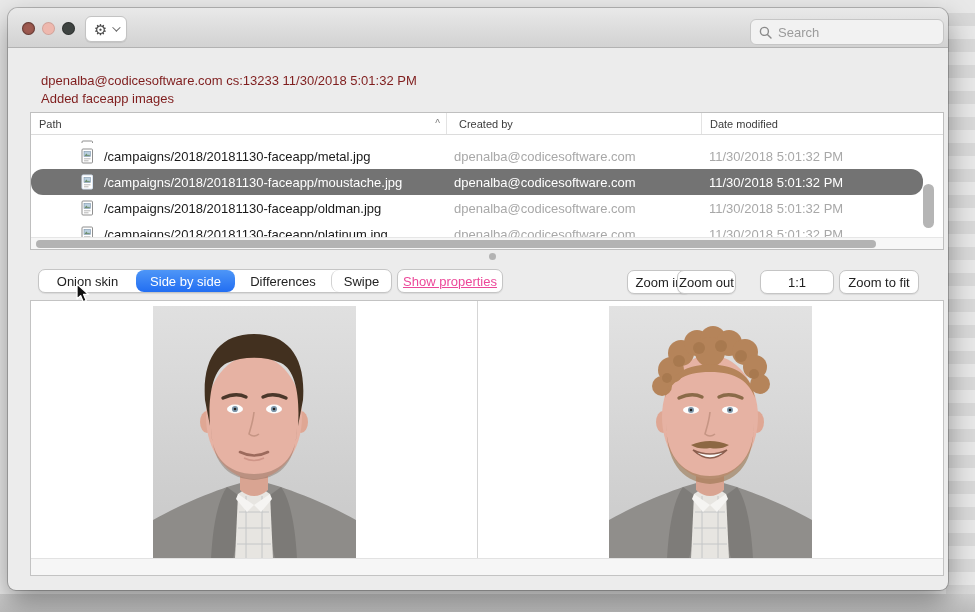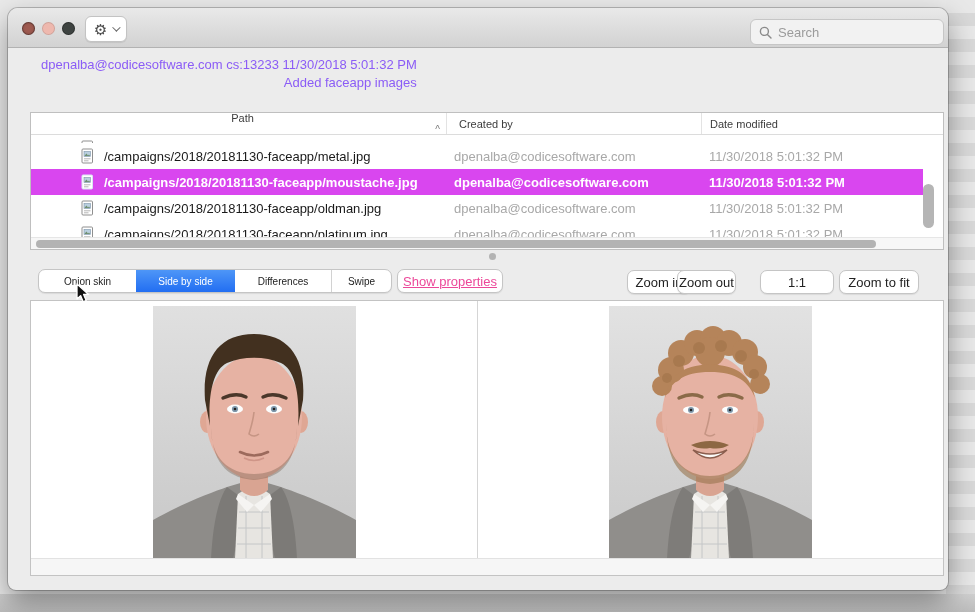--- a/index.html
+++ b/index.html
@@ -32,62 +32,62 @@
   .chev { width:6px; height:6px; border-right:1.6px solid #666; border-bottom:1.6px solid #666;
     transform:rotate(45deg) translateY(-2px); }
   .searchbox { left:742px; top:11px; width:194px; height:26px; background:#f2f2f2;
     border:1px solid #c6c6c6; border-radius:6px; display:flex; align-items:center;
     padding:0 8px; gap:6px; }
   .searchbox input { border:none; outline:none; background:transparent; width:140px;
     font-size:13px; color:#0f172a; font-family:"Liberation Sans", sans-serif; }
   .searchbox input::placeholder { color:#9b9b9b; }
 
   
-  .cs-meta { left:33px; top:48px; font-size:13px; color:#8b5cf6; line-height:18px;text-align:right; }
+  .cs-meta { left:33px; top:64px; font-size:13px; color:#7f1d1d; line-height:18px; }
 
   
   .table-panel { left:22px; top:104px; width:914px; height:138px; background:#fff;
     border:1px solid #bfbfbf; }
   .thead { display:flex; height:22px; background:#fff; border-bottom:1px solid #dcdcdc;
     font-size:11px; color:#3c3c3c; align-items:center; }
-  .h-path { width:415px; padding-left:8px; display:flex; align-items:center;flex-direction:column; }
+  .h-path { width:415px; padding-left:8px; display:flex; align-items:center; }
   .h-created { width:255px; padding-left:12px; border-left:1px solid #e3e3e3; height:100%;
     display:flex; align-items:center; }
   .h-date { flex:1; padding-left:8px; border-left:1px solid #e3e3e3; height:100%;
     display:flex; align-items:center; }
   .sort-caret { margin-left:auto; margin-right:6px; color:#777; font-size:10px; }
   .tbody { position:relative; height:104px; overflow:hidden; }
   .trow { display:flex; align-items:center; height:26px; width:892px; background:#fff;
     font-size:13px; color:#1a1a1a; cursor:default; }
   .trow.partial { height:8px; overflow:hidden; }
   .trow.partial .rowclip { transform:translateY(9px); }
   .rowclip { display:flex; align-items:center; width:100%; height:26px; }
-  .trow.selected { background:#d946ef; color:#fff; font-weight:bold; }
+  .trow.selected { background:#737373; color:#fff; font-weight:normal;border-radius:12px; }
   .c-path { width:415px; display:flex; align-items:center; gap:9px; padding-left:48px; }
   .c-created { width:255px; padding-left:8px; color:#a8a8a8; }
   .c-date { flex:1; padding-left:8px; color:#a8a8a8; }
   .trow.selected .c-created, .trow.selected .c-date { color:#fff; }
   .ficon { width:16px; height:16px; flex:0 0 16px; }
   .vscroll { right:9px; top:71px; width:11px; height:44px; background:#b5b5b5;
     border-radius:6px; }
   .hscroll-track { left:0; bottom:0; width:912px; height:12px; background:#f7f7f7;
     border-top:1px solid #e6e6e6; }
   .hscroll-thumb { position:absolute; left:5px; top:2px; width:840px; height:8px;
     background:#b3b3b3; border-radius:4px; }
 
   
   .grip-dot { left:481px; top:245px; width:7px; height:7px; border-radius:50%;
     background:#b3b3b3; }
 
   
   .seg-ctrl { left:30px; top:261px; height:24px; display:flex; background:#fff;
     border:1px solid #c5c5c5; border-radius:7px; overflow:hidden;
     box-shadow:0 1px 1px rgba(0,0,0,.08); }
-  .seg { display:flex; align-items:center; justify-content:center; font-size:10px;
-    color:#222; border-left:1px solid #d2d2d2; cursor:default; }
+  .seg { display:flex; align-items:center; justify-content:center; font-size:13px;
+    color:#222; border-left:1px solid #d2d2d2; cursor:default;border-radius:8px; }
   .seg:first-child { border-left:none; }
   .seg.active { background:linear-gradient(#4e96f7,#226ef2); color:#fff; border-left:none; }
   .seg.after-active { border-left:none; }
   .btn { height:24px; background:#fff; border:1px solid #c5c5c5; border-radius:7px;
     font-size:13px; color:#222; display:flex; align-items:center; justify-content:center;
     box-shadow:0 1px 1px rgba(0,0,0,.08); cursor:default; }
   .btn-showprops { left:389px; top:261px; width:106px; color:#ec4899;text-decoration:underline; }
   .btn-zoomin  { left:619px; top:262px; width:64px; }
   .btn-zoomout { left:669px; top:262px; width:59px; }
   .btn-one2one { left:752px; top:262px; width:74px; }

